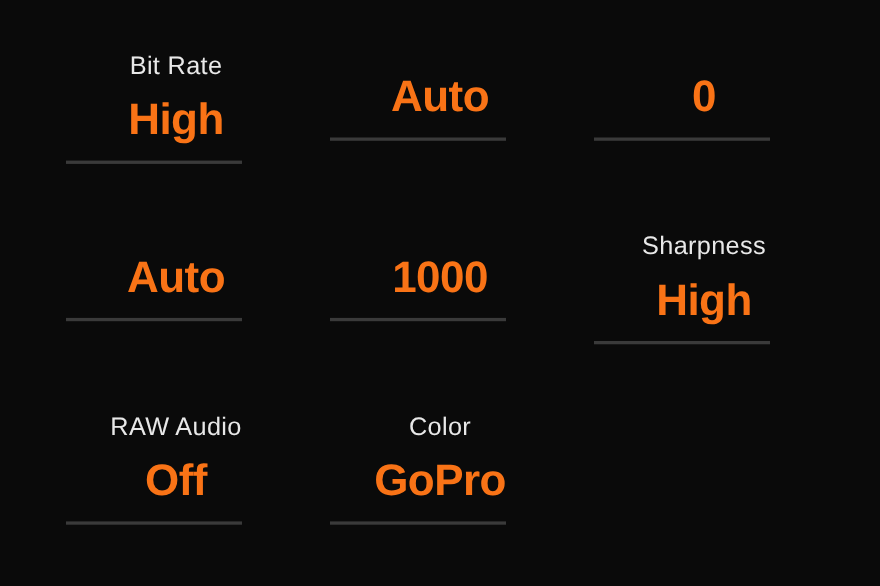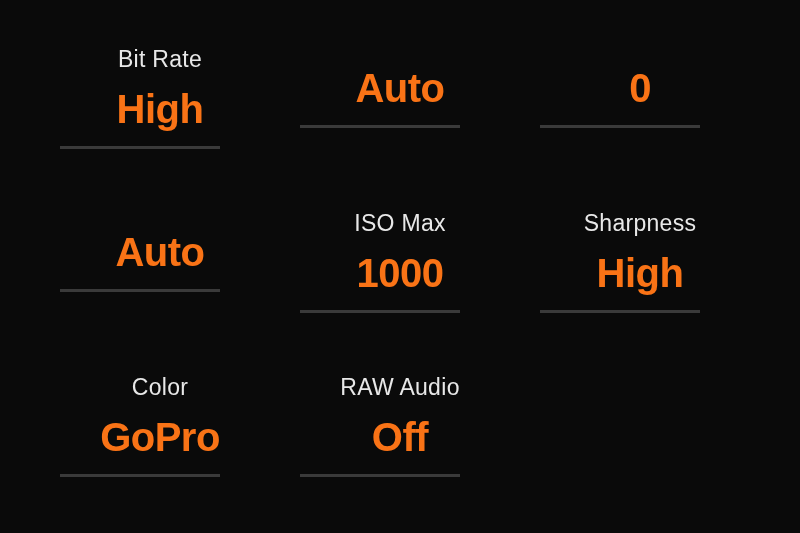--- a/index.html
+++ b/index.html
@@ -74,36 +74,35 @@
     <div class="setting-underline"></div>
   </div>
 
   <div class="setting-cell">
     <div class="setting-value">Auto</div>
     <div class="setting-underline"></div>
   </div>
 
 
   <div class="setting-cell">
-    <div class="setting-label">ISO Max</div>
     <div class="setting-value">1000</div>
     <div class="setting-underline"></div>
   </div>
 
   <div class="setting-cell">
     <div class="setting-label">Sharpness</div>
     <div class="setting-value">High</div>
     <div class="setting-underline"></div>
   </div>
 
   <div class="setting-cell">
-    <div class="setting-label">Color</div>
-    <div class="setting-value">GoPro</div>
+    <div class="setting-label">RAW Audio</div>
+    <div class="setting-value">Off</div>
     <div class="setting-underline"></div>
   </div>
 
   <div class="setting-cell">
-    <div class="setting-label">RAW Audio</div>
-    <div class="setting-value">Off</div>
+    <div class="setting-label">Color</div>
+    <div class="setting-value">GoPro</div>
     <div class="setting-underline"></div>
   </div>
 
 </div>
 
 </body></html>

